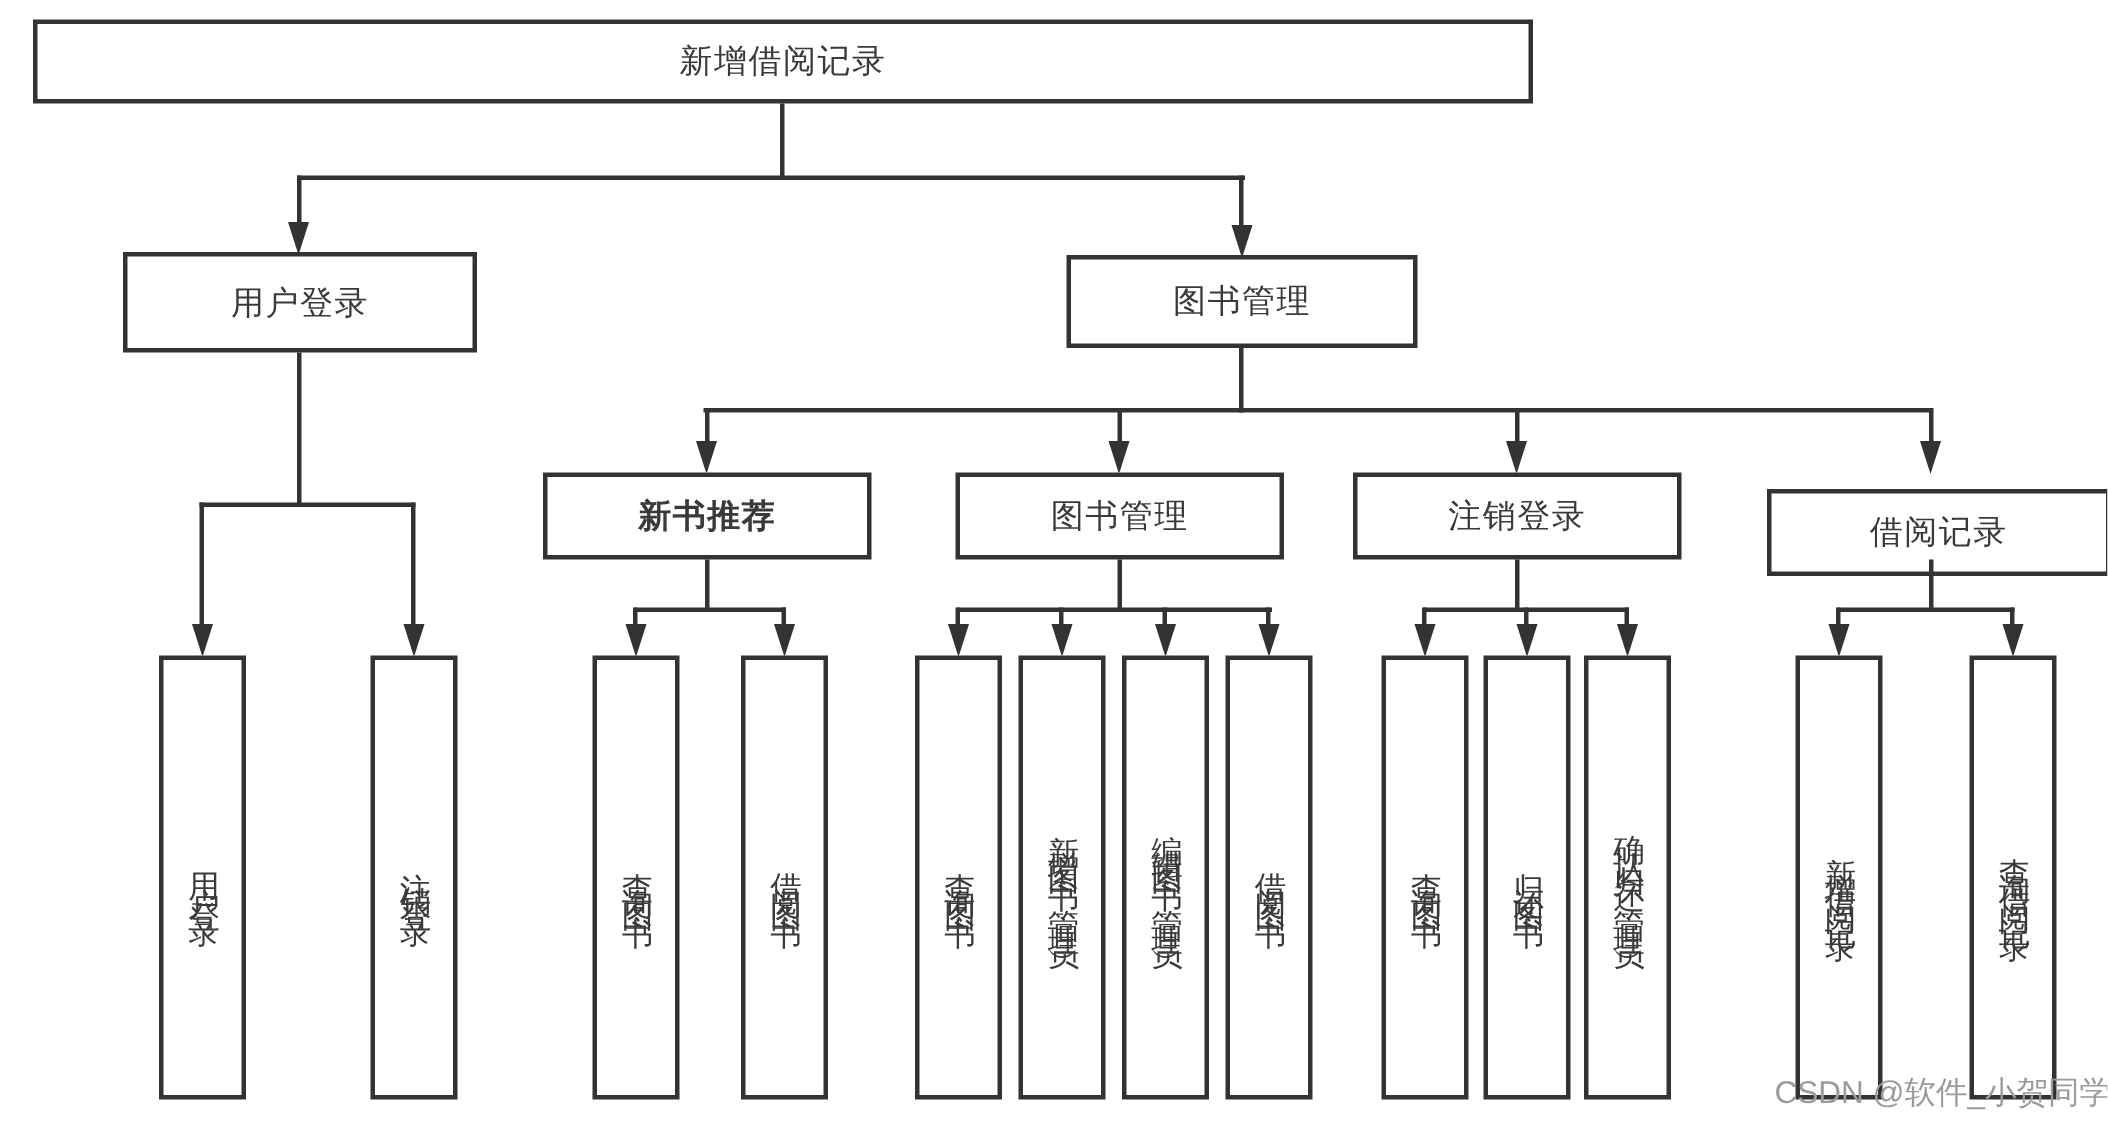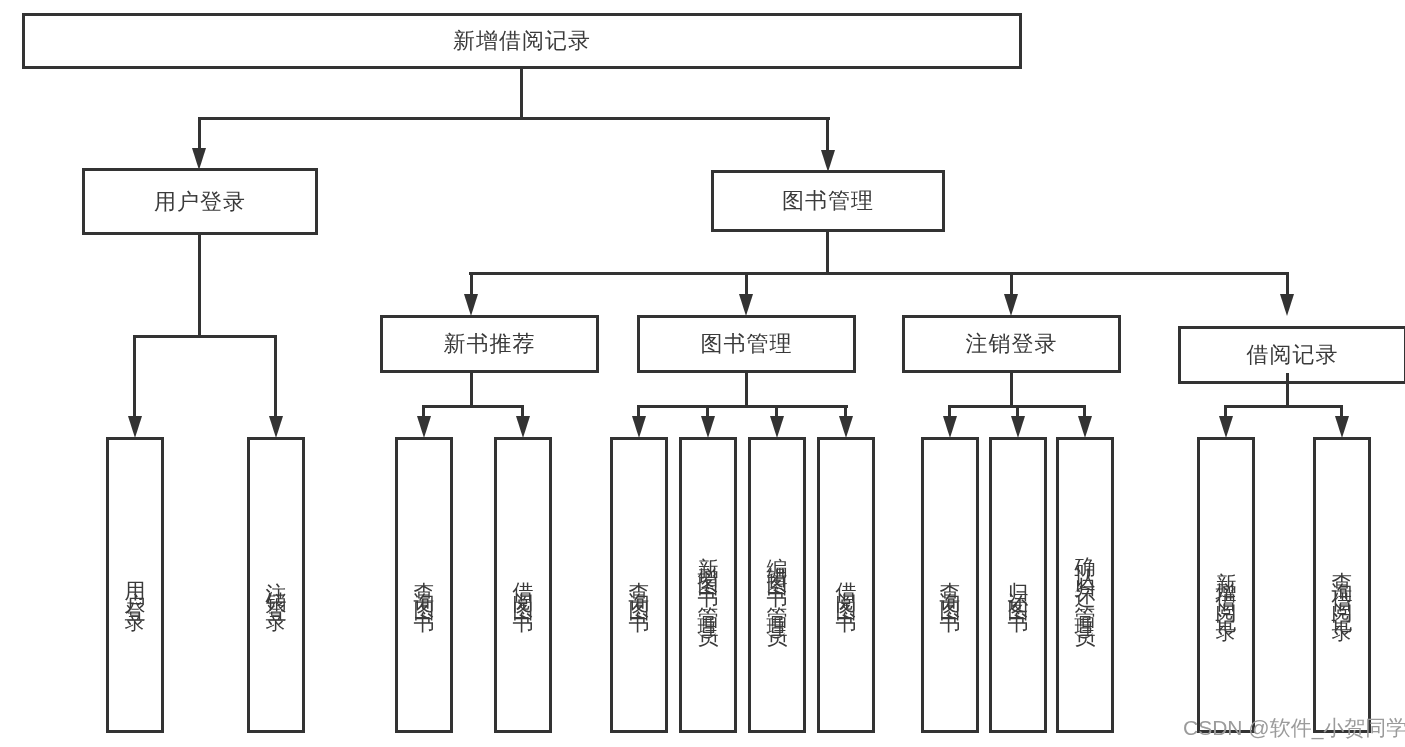--- a/index.html
+++ b/index.html
@@ -79,21 +79,21 @@
   <div class="line" style="left:469px; top:272px; width:819px; height:3px;"></div>
   <div class="line" style="left:470px; top:272px; width:3px; height:26px;"></div>
   <div class="ah" style="left:464px; top:294px;"></div>
   <div class="line" style="left:745px; top:272px; width:3px; height:26px;"></div>
   <div class="ah" style="left:739px; top:294px;"></div>
   <div class="line" style="left:1010px; top:272px; width:3px; height:26px;"></div>
   <div class="ah" style="left:1004px; top:294px;"></div>
   <div class="line" style="left:1286px; top:272px; width:3px; height:26px;"></div>
   <div class="ah" style="left:1280px; top:294px;"></div>
 
-  <div class="box" style="left:380px; top:315px; width:219px; height:58px;">新书推荐</div>
+  <div class="box" style="left:362px; top:315px; width:219px; height:58px;font-weight:bold;">新书推荐</div>
   <div class="box" style="left:637px; top:315px; width:219px; height:58px;">图书管理</div>
   <div class="box" style="left:902px; top:315px; width:219px; height:58px;">注销登录</div>
   <div class="box" style="left:1178px; top:326px; width:229px; height:58px;">借阅记录</div>
 
   <div class="line" style="left:470px; top:373px; width:3px; height:34px;"></div>
   <div class="line" style="left:423px; top:405px; width:101px; height:3px;"></div>
   <div class="line" style="left:422px; top:405px; width:3px; height:13px;"></div>
   <div class="ah" style="left:417px; top:416px;"></div>
   <div class="line" style="left:521px; top:405px; width:3px; height:13px;"></div>
   <div class="ah" style="left:516px; top:416px;"></div>

